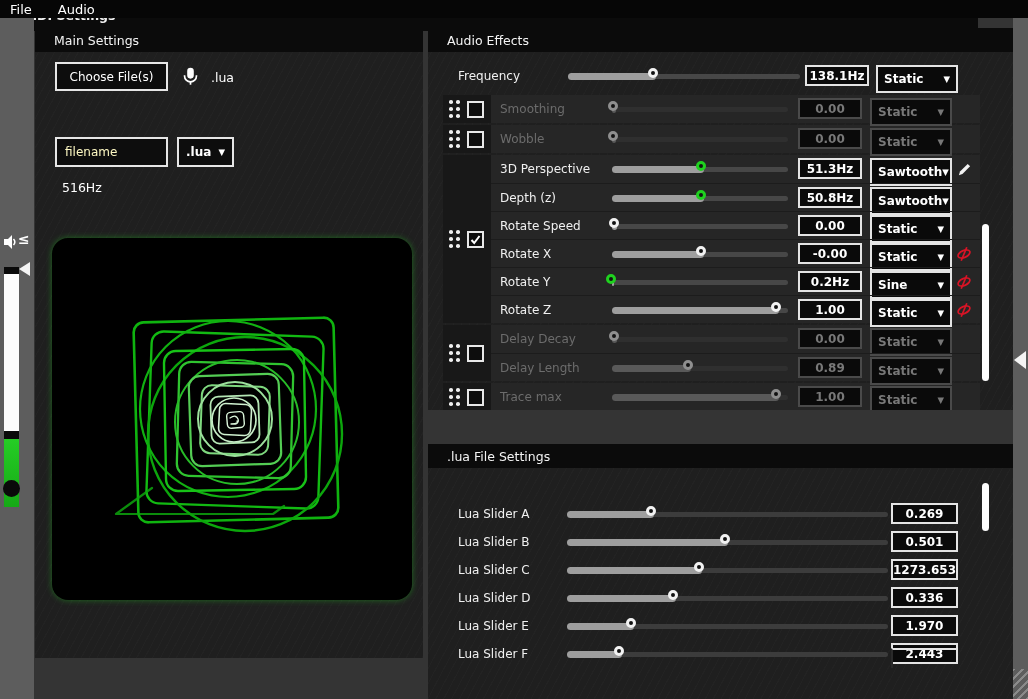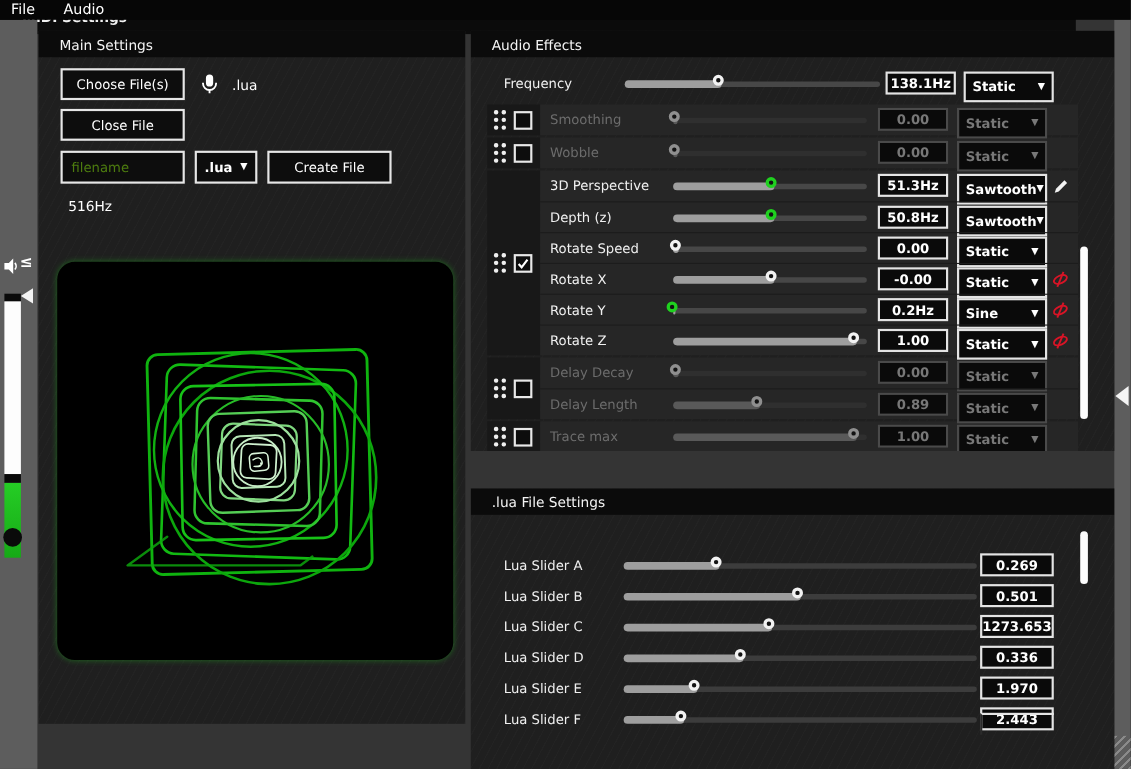--- a/index.html
+++ b/index.html
@@ -31,21 +31,21 @@
   
   .panel{position:absolute;background:#1f1f1f;background-image:repeating-linear-gradient(118deg,rgba(255,255,255,.015) 0 1px,transparent 1px 7px);overflow:hidden}
   .phead{height:24px;background:#0b0b0b;color:#f4f4f4;font-size:12.5px;font-weight:400;display:flex;align-items:center;padding-left:19px}
   .panel-main{left:35px;top:28px;width:388px;height:630px}
   .panel-audio{left:428px;top:28px;width:585px;height:382px}
   .panel-lua{left:428px;top:444px;width:585px;height:299px}
   .panel-midi{left:35px;top:663px;width:978px;height:31px;background:#0b0b0b;display:flex;align-items:center;padding-left:20px;font-size:12.5px;font-weight:600}
 
   
   .btn{position:absolute;background:#0d0d0d;border:2px solid #e6e6e6;color:#fff;font-weight:400;font-size:12px;display:flex;align-items:center;justify-content:center;cursor:pointer}
-  .tinput{position:absolute;background:#0d0d0d;border:2px solid #e6e6e6;color:#4d7c0f;font-size:12px;display:flex;align-items:center;padding-left:8px}
+  .tinput{position:absolute;background:#0d0d0d;border:2px solid #e6e6e6;color:#fef9c3;font-size:12px;display:flex;align-items:center;padding-left:8px}
   .ddown{position:absolute;background:#0d0d0d;border:2px solid #e6e6e6;color:#fff;font-weight:600;font-size:12px;display:flex;align-items:center;justify-content:space-between;padding:0 7px;cursor:pointer}
   .arr{font-size:8.5px;line-height:1}
 
   .b-choose{left:20px;top:34px;width:113px;height:29px}
   .mic{position:absolute;left:147px;top:37px;width:17px;height:22px}
   .miclabel{position:absolute;left:176px;top:42px;font-size:12.5px;color:#fff}
   .b-close{left:20px;top:71px;width:113px;height:29px}
   .in-filename{left:20px;top:109px;width:113px;height:30px}
   .dd-ext{left:142px;top:109px;width:57px;height:30px}
   .b-create{left:208px;top:109px;width:113px;height:30px}
@@ -137,27 +137,25 @@
   <div class="phead">
     <span>Main Settings</span>
   </div>
   <div class="btn b-choose">Choose File(s)</div>
   <svg class="mic" viewBox="0 0 16 18">
     <path d="M8 1.2 a3.1 3.1 0 0 1 3.1 3.1 v4.1 a3.1 3.1 0 0 1 -6.2 0 v-4.1 A3.1 3.1 0 0 1 8 1.2 z" fill="#fff"></path>
     <path d="M2.4 8.3 v.6 a5.6 5.6 0 0 0 11.2 0 v-.6" stroke="#fff" stroke-width="1.6" fill="none"></path>
     <line x1="8" y1="14.6" x2="8" y2="17.2" stroke="#fff" stroke-width="1.6"></line>
   </svg>
   <span class="miclabel">.lua</span>
-  <div class="btn b-close">Close File</div>
   <div class="tinput in-filename">filename</div>
   <div class="ddown dd-ext">
     <b>.lua</b>
     <u class="arr">▼</u>
   </div>
-  <div class="btn b-create">Create File</div>
   <span class="freq-readout">516Hz</span>
 
   <svg class="scope" viewBox="0 0 360 362">
     <g fill="none" stroke-linejoin="round" stroke-linecap="round">
       <rect x="84" y="82" width="200" height="200" rx="10" stroke="#0fb30f" stroke-width="2.6" transform="rotate(-1.5 184 182)"></rect>
       <rect x="97" y="96" width="172" height="172" rx="12" stroke="#12ba12" stroke-width="2.4" transform="rotate(2 183 182)"></rect>
       <circle cx="193" cy="196" r="97" stroke="#0ca60c" stroke-width="2.4"></circle>
       <circle cx="176" cy="171" r="88" stroke="#11b011" stroke-width="2.2"></circle>
       <rect x="113" y="112" width="140" height="140" rx="12" stroke="#17c217" stroke-width="2.4" transform="rotate(-1 183 182)"></rect>
       <rect x="126" y="125" width="114" height="114" rx="12" stroke="#2fc42f" stroke-width="2.3" transform="rotate(1.5 183 182)"></rect>

